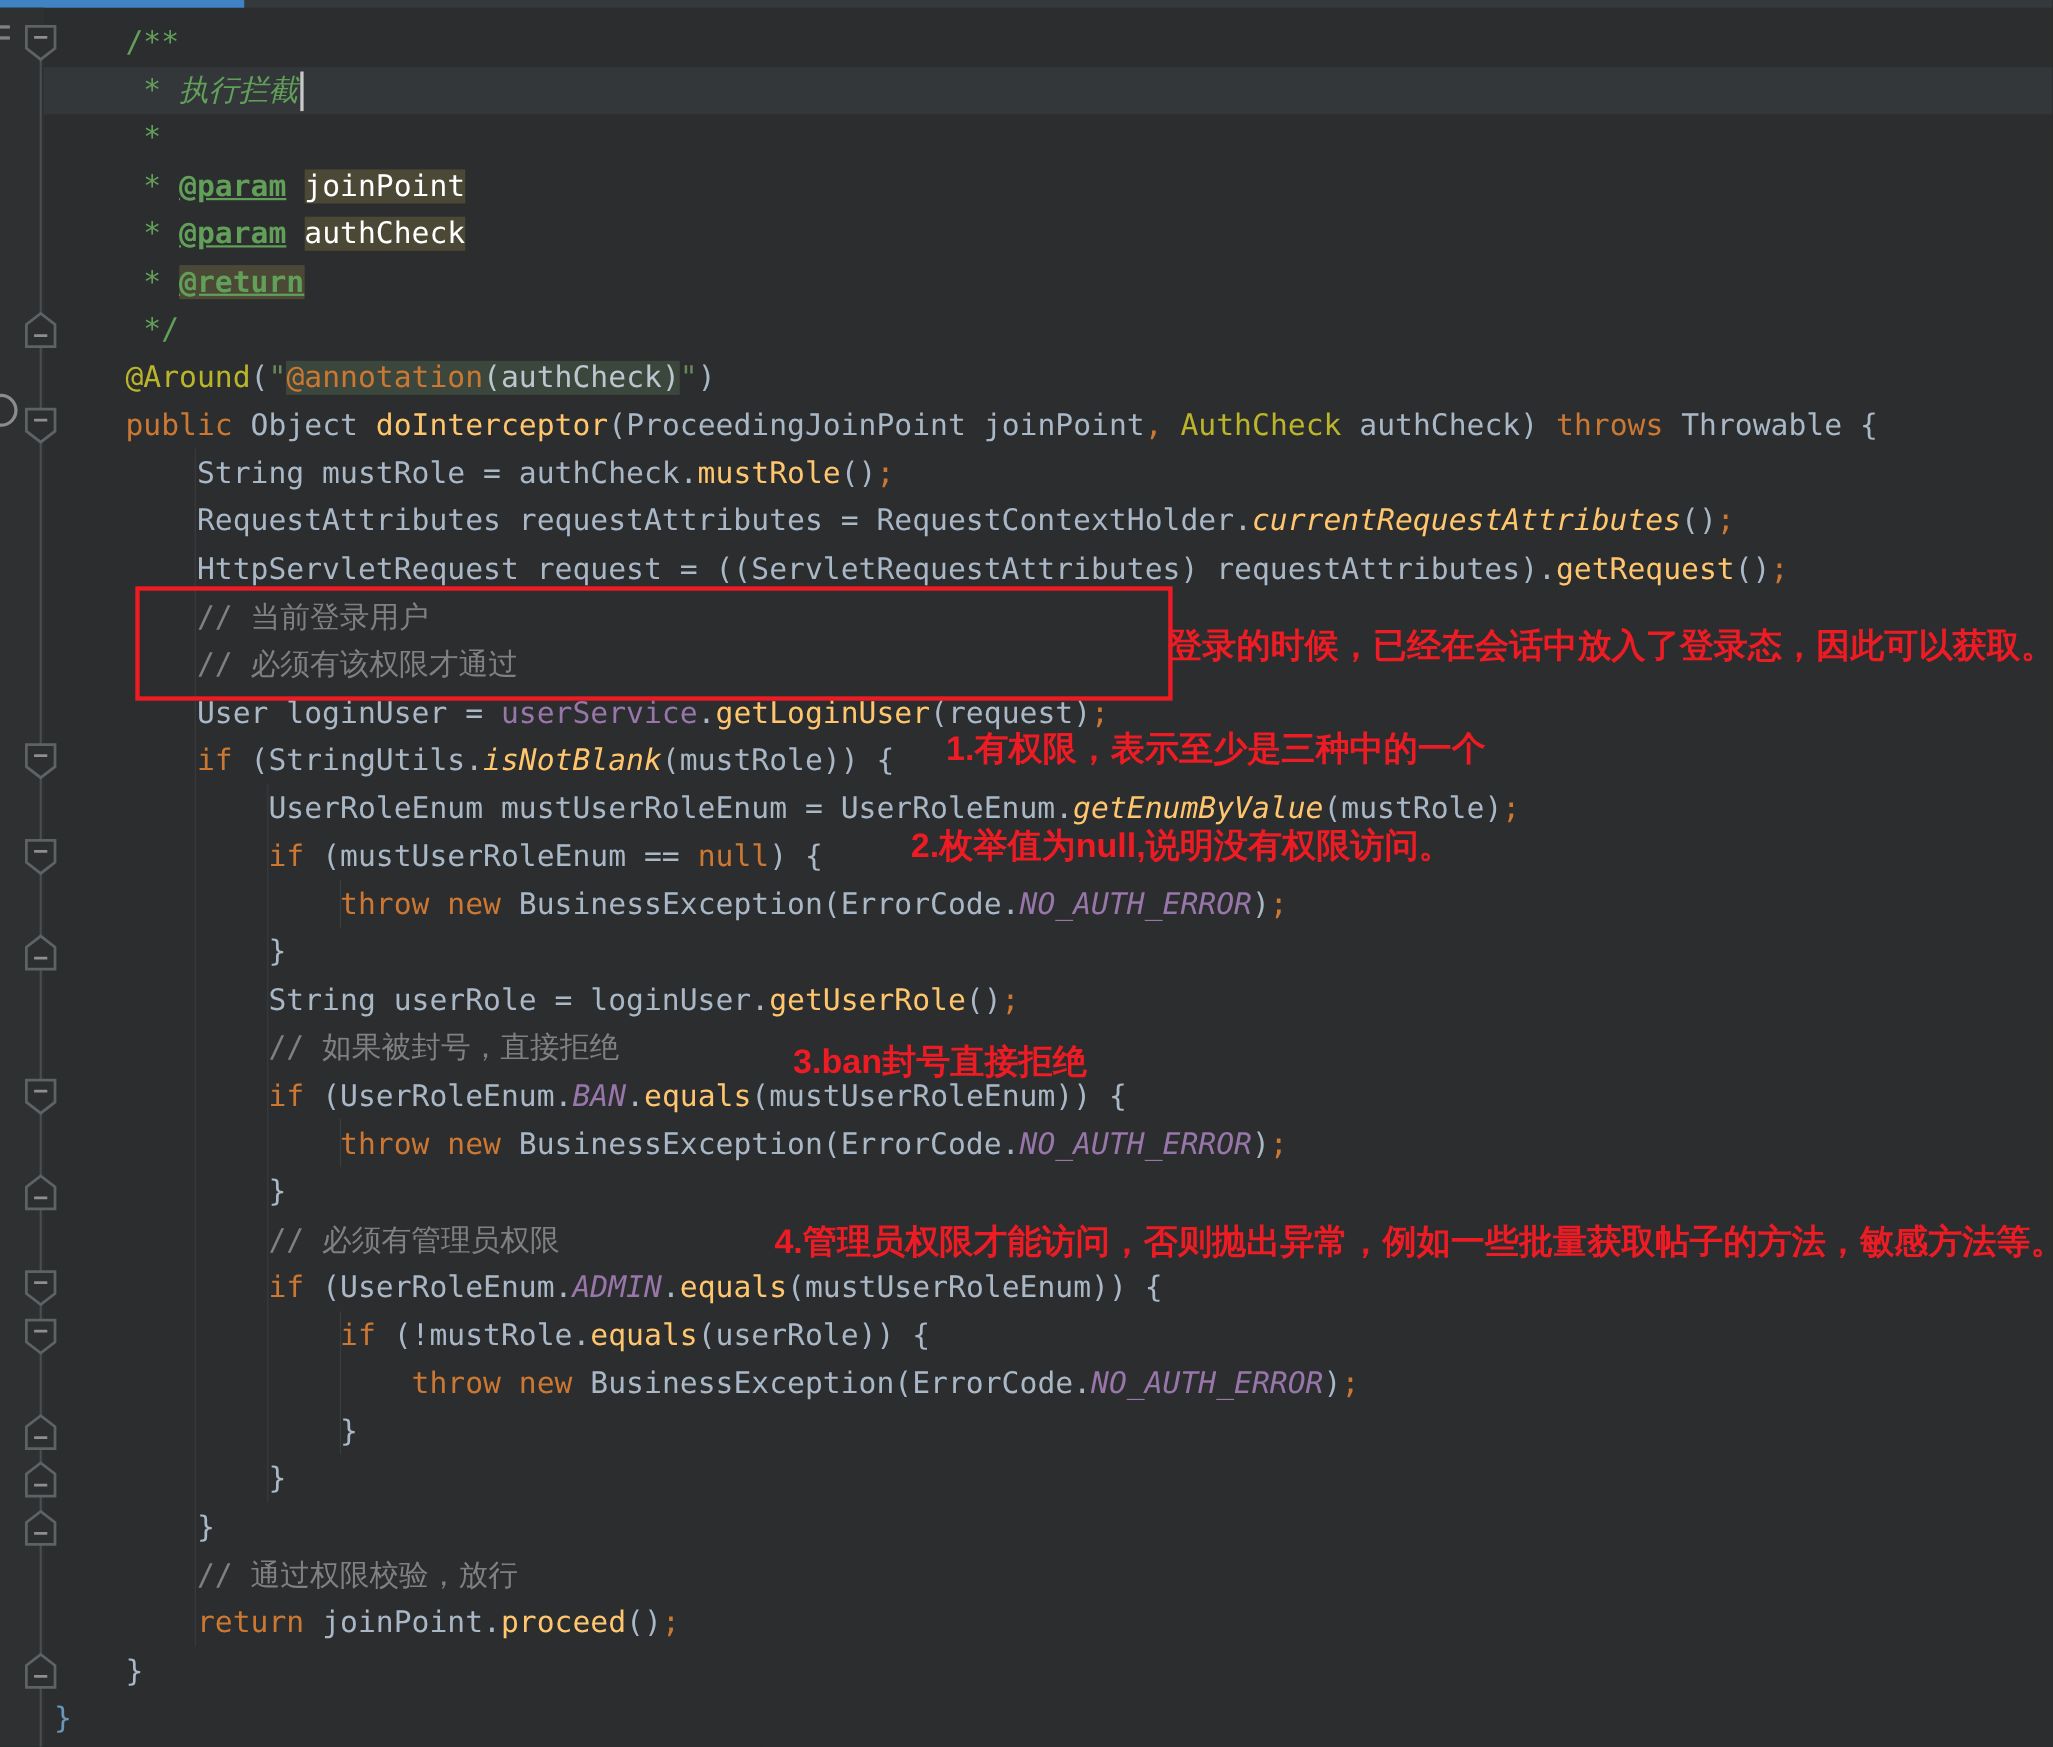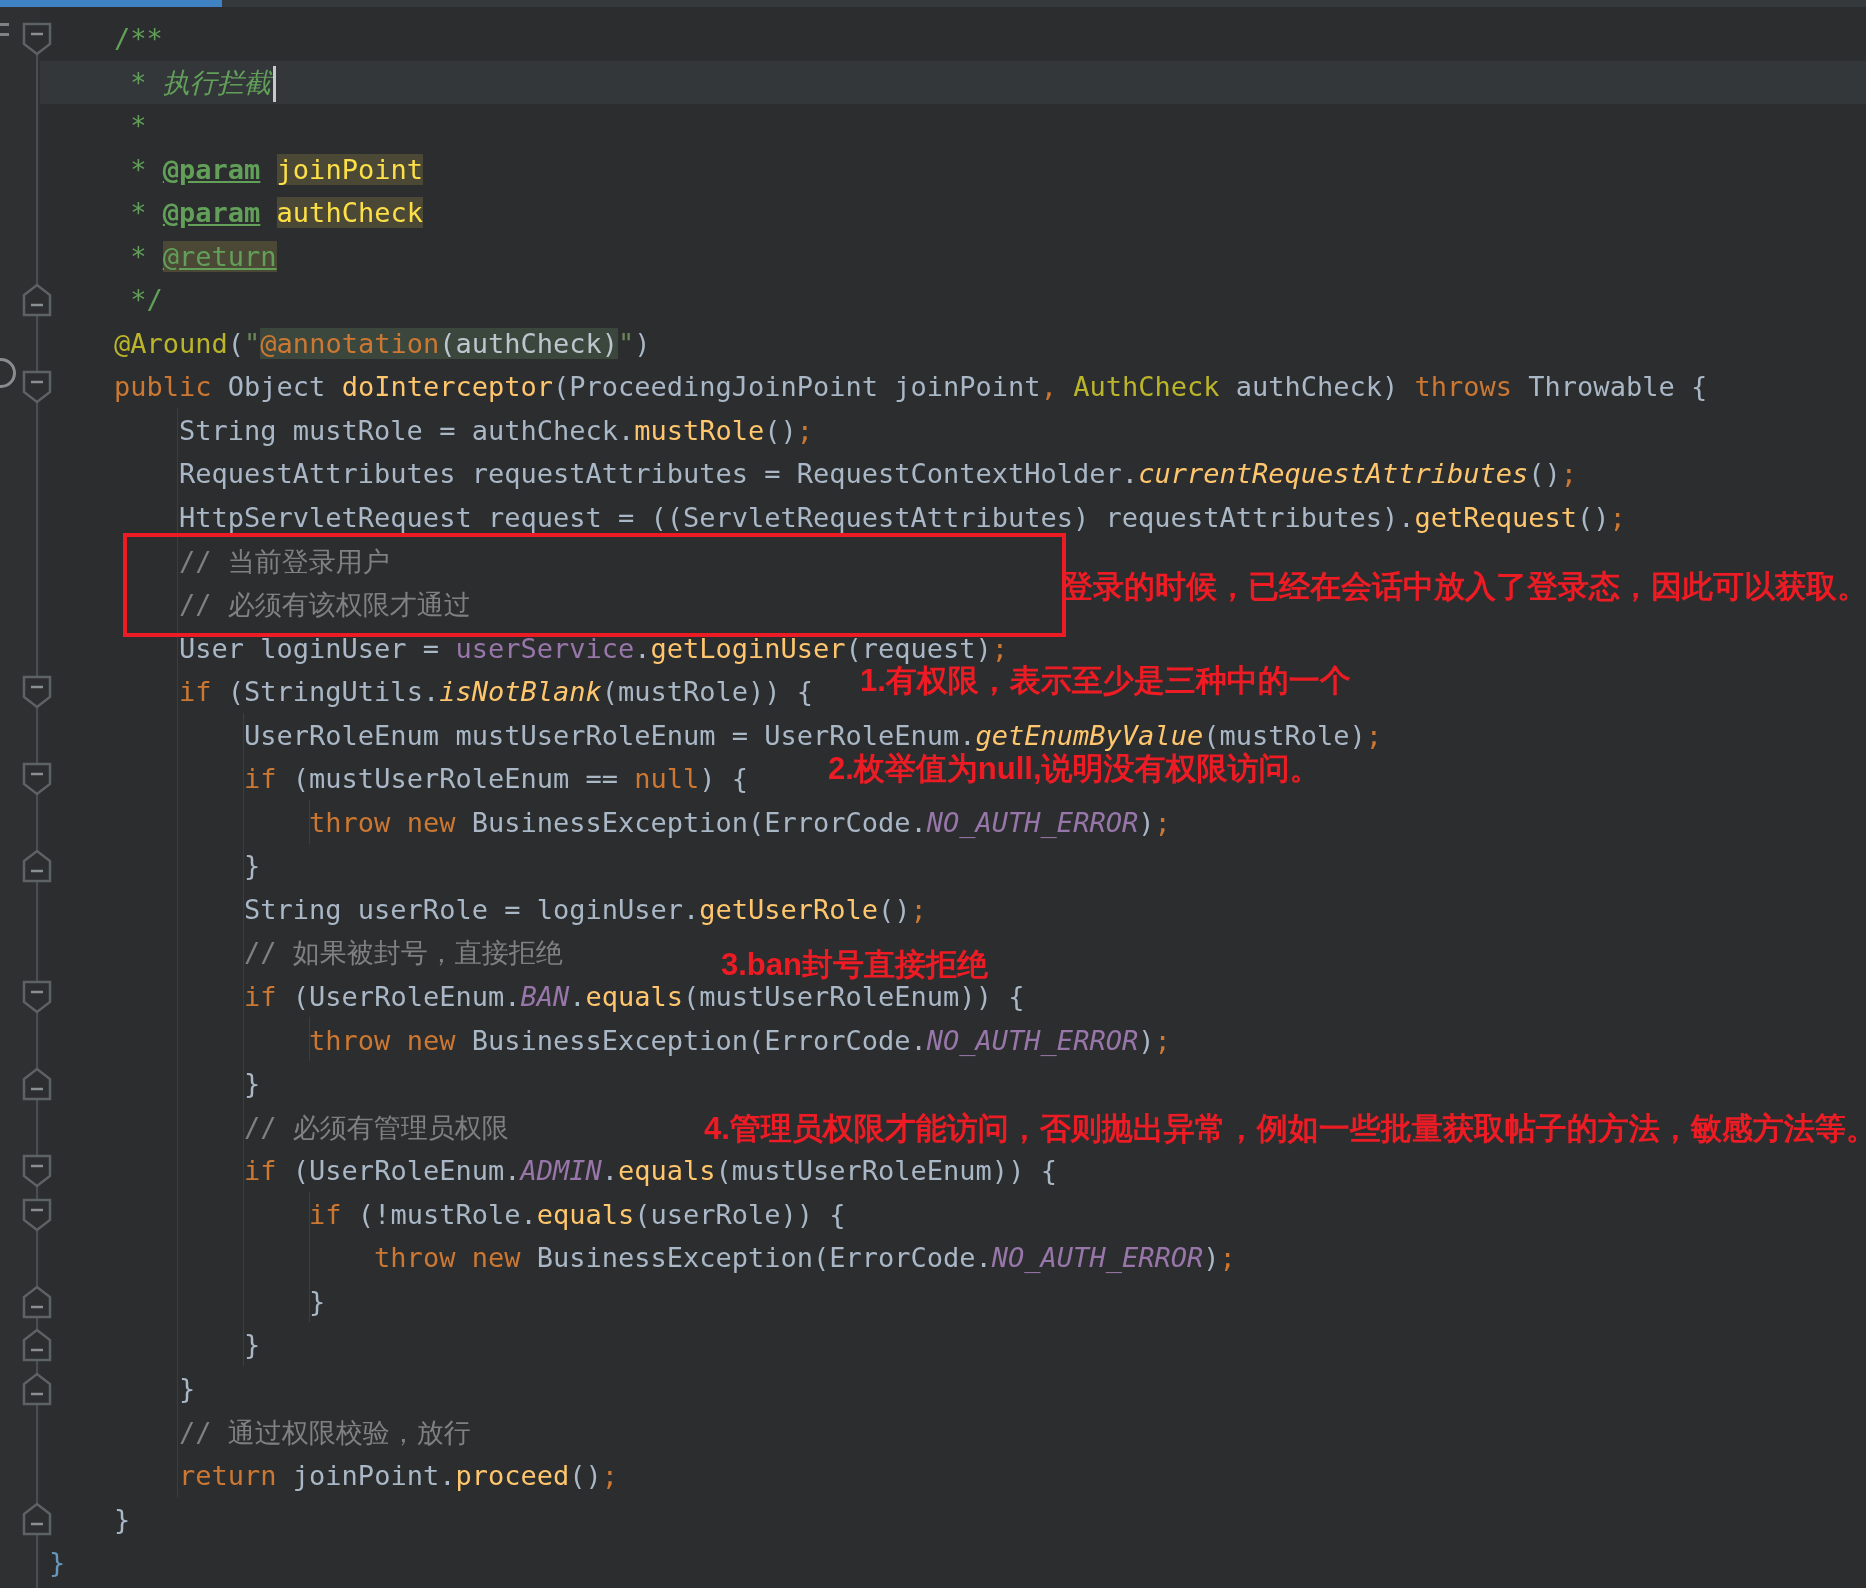--- a/index.html
+++ b/index.html
@@ -23,22 +23,22 @@
   .tk-fn{color:#FFC66D;}
   .tk-fni{color:#FFC66D;font-style:italic;}
   .tk-fld{color:#9876AA;}
   .tk-fldi{color:#9876AA;font-style:italic;}
   .tk-ann{color:#BBB529;}
   .tk-str{color:#6A8759;}
   .tk-cmt{color:#808080;}
   .tk-doc{color:#62A05A;}
   .tk-doci{color:#62A05A;font-style:italic;}
   .tk-doct{color:#62A05A;text-decoration:underline;font-weight:bold;}
-  .tk-docv{color:#fde047;background:#4b4936;}
-  .tk-docsel{color:#62A05A;text-decoration:underline;font-weight:normal;background:#4b4936;}
+  .tk-docv{color:#ffffff;background:#4b4936;}
+  .tk-docsel{color:#62A05A;text-decoration:underline;font-weight:bold;background:#4b4936;}
   .tk-inja{color:#CC7832;background:#3b473c;margin-top:20px;}
   .tk-injp{color:#BCC6CF;background:#3b473c;}
   .tk-bb{color:#6897BB;}
   .caret{display:inline-block;width:3px;height:36px;background:#c8c8c8;vertical-align:middle;margin-left:2px;}
   
   .guide{position:absolute;width:1px;background:#3a3e40;}
   #guide-1{left:177px;top:408px;height:1089px;}
   #guide-2{left:243px;top:713px;height:653px;}
   #guide-3{left:309px;top:800px;height:44px;}
   #guide-4{left:309px;top:1017px;height:44px;}

